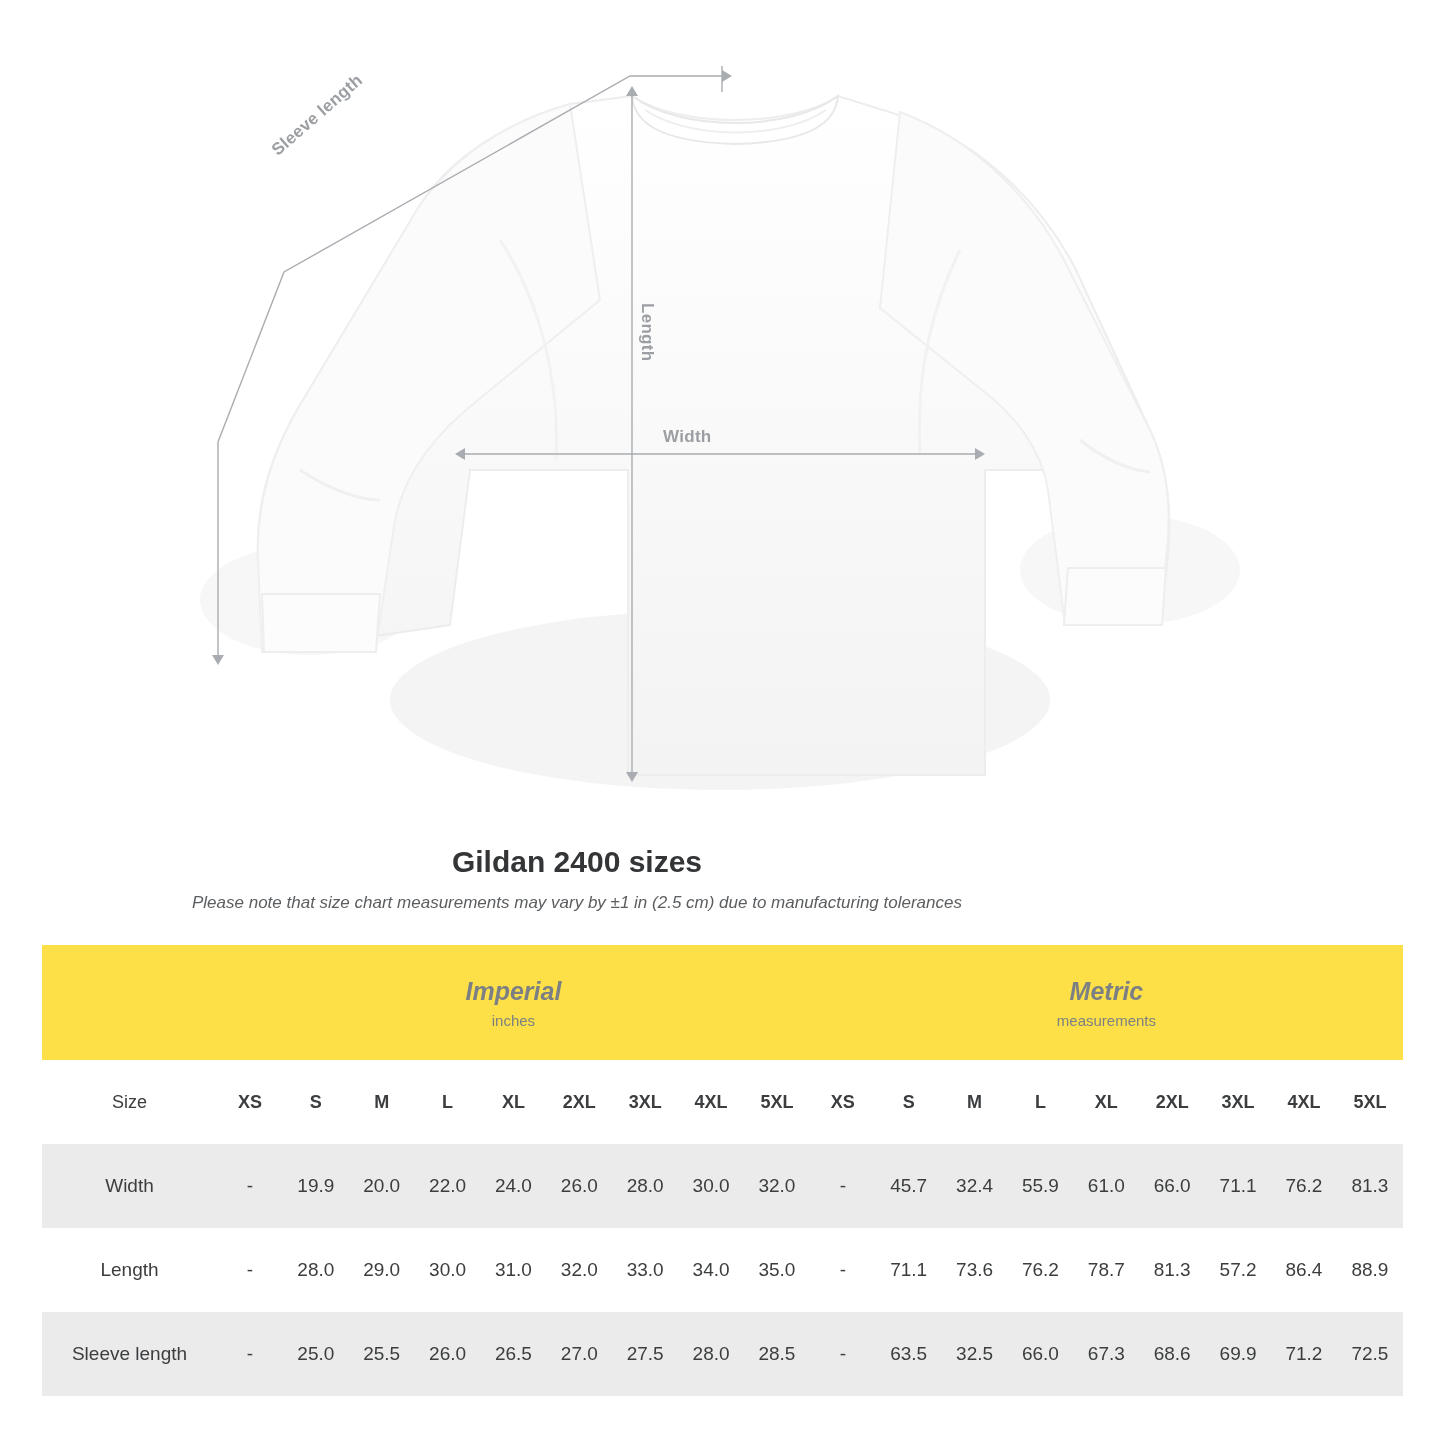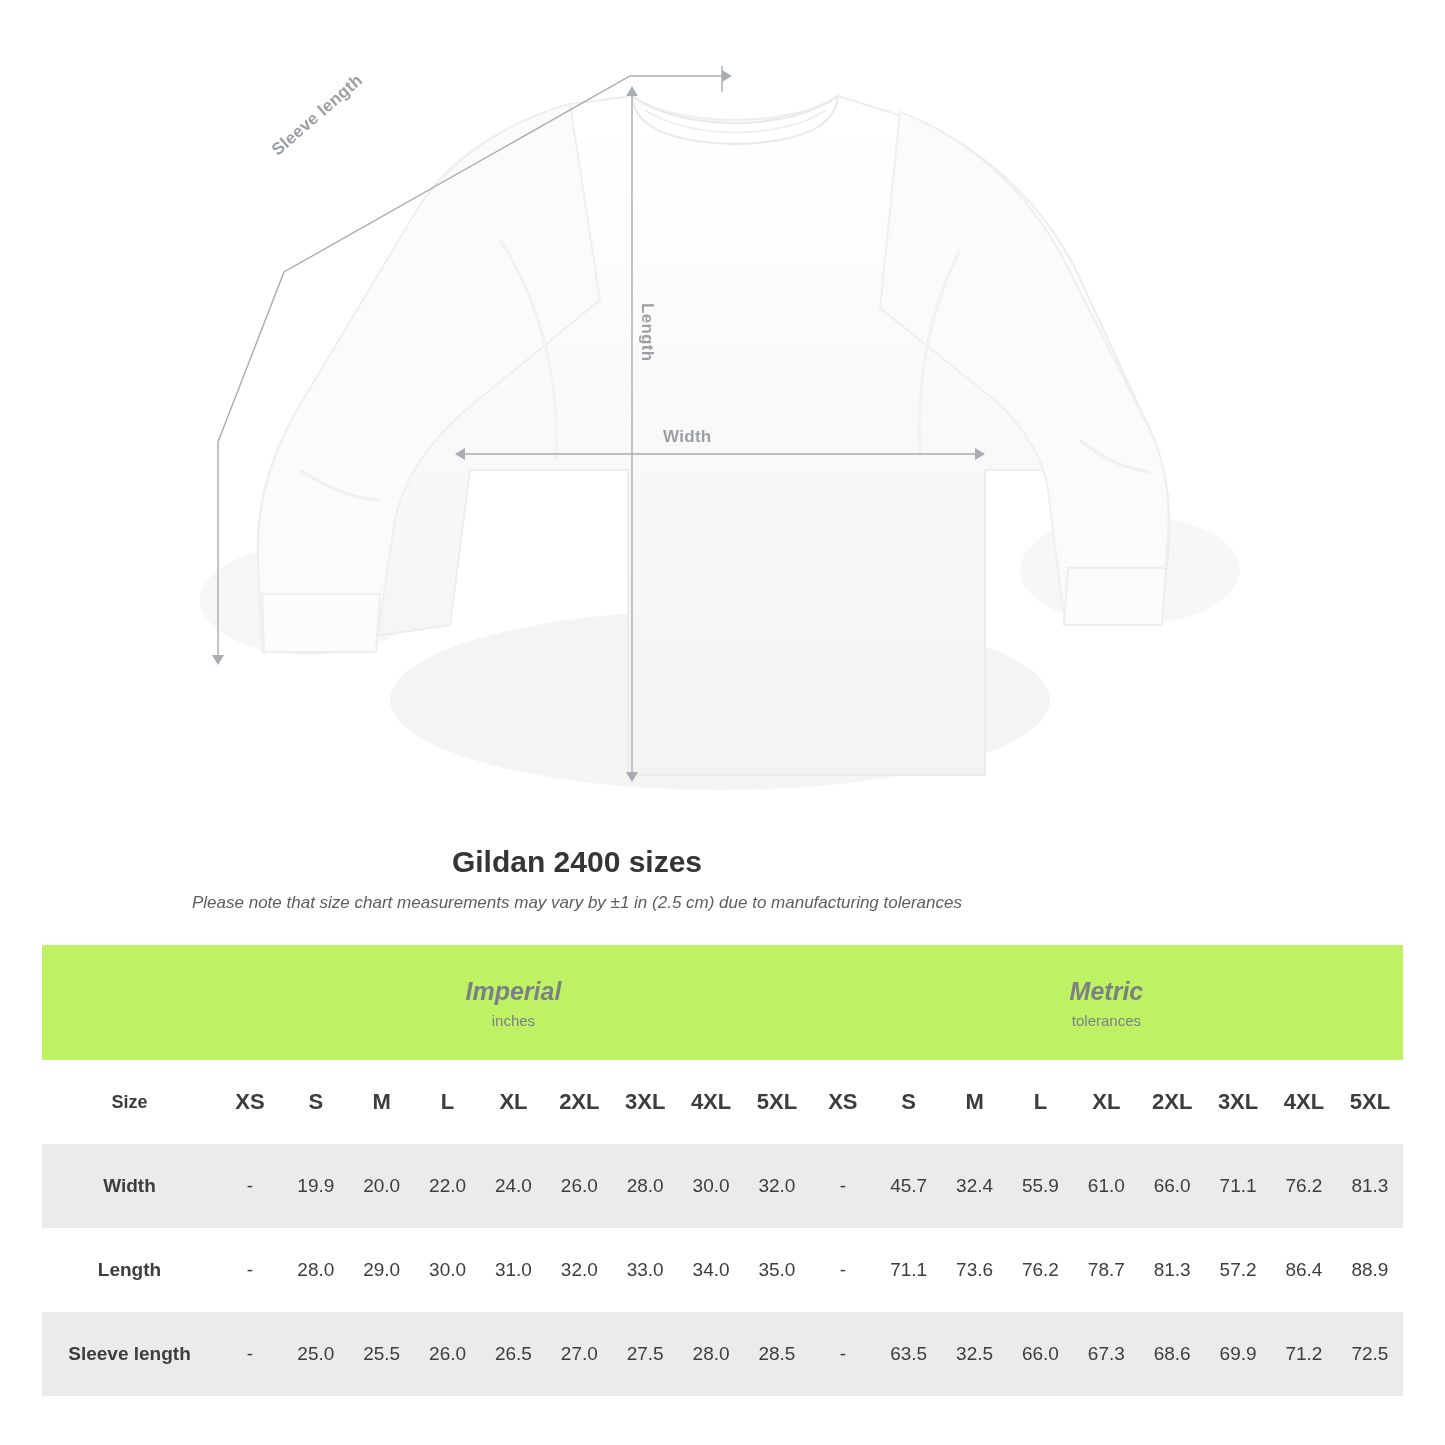--- a/index.html
+++ b/index.html
@@ -82,44 +82,44 @@
     width: 1361px;
     table-layout: fixed;
   }
   table.size-table td, table.size-table th {
     border: none;
     text-align: center;
     vertical-align: middle;
   }
 
   .unit-header td {
-    background: #bef264;
+    background: #fde047;
     height: 115px;
     padding: 0;
   }
   .unit-title {
     font-size: 25px;
     font-weight: bold;
     font-style: italic;
     color: #7c8084;
     line-height: 1.25;
   }
   .unit-sub {
     font-size: 15px;
     color: #7c8084;
     padding-top: 4px;
   }
 
   .row-head {
     font-size: 18px;
-    font-weight: bold;
+    font-weight: normal;
     color: #3b3d3f;
   }
   .col-head {
-    font-size: 22px;
+    font-size: 18px;
     font-weight: bold;
     color: #3b3d3f;
   }
   tr.r-size td { height: 84px; background: #ffffff; }
   tr.r-data td {
     height: 84px;
     font-size: 19px;
     color: #3b3d3f;
   }
   tr.shade td { background: #ebebeb; }
@@ -228,21 +228,21 @@
     <table class="size-table">
       <tbody>
         <tr class="unit-header">
           <td class="label-cell"></td>
           <td colspan="9">
             <div class="unit-title">Imperial</div>
             <div class="unit-sub">inches</div>
           </td>
           <td colspan="9">
             <div class="unit-title">Metric</div>
-            <div class="unit-sub">tolerances</div>
+            <div class="unit-sub">measurements</div>
           </td>
         </tr>
 
         <tr class="r-size plain">
           <td class="label-cell row-head">Size</td>
           <td class="val col-head">XS</td>
           <td class="val col-head">S</td>
           <td class="val col-head">M</td>
           <td class="val col-head">L</td>
           <td class="val col-head">XL</td>

